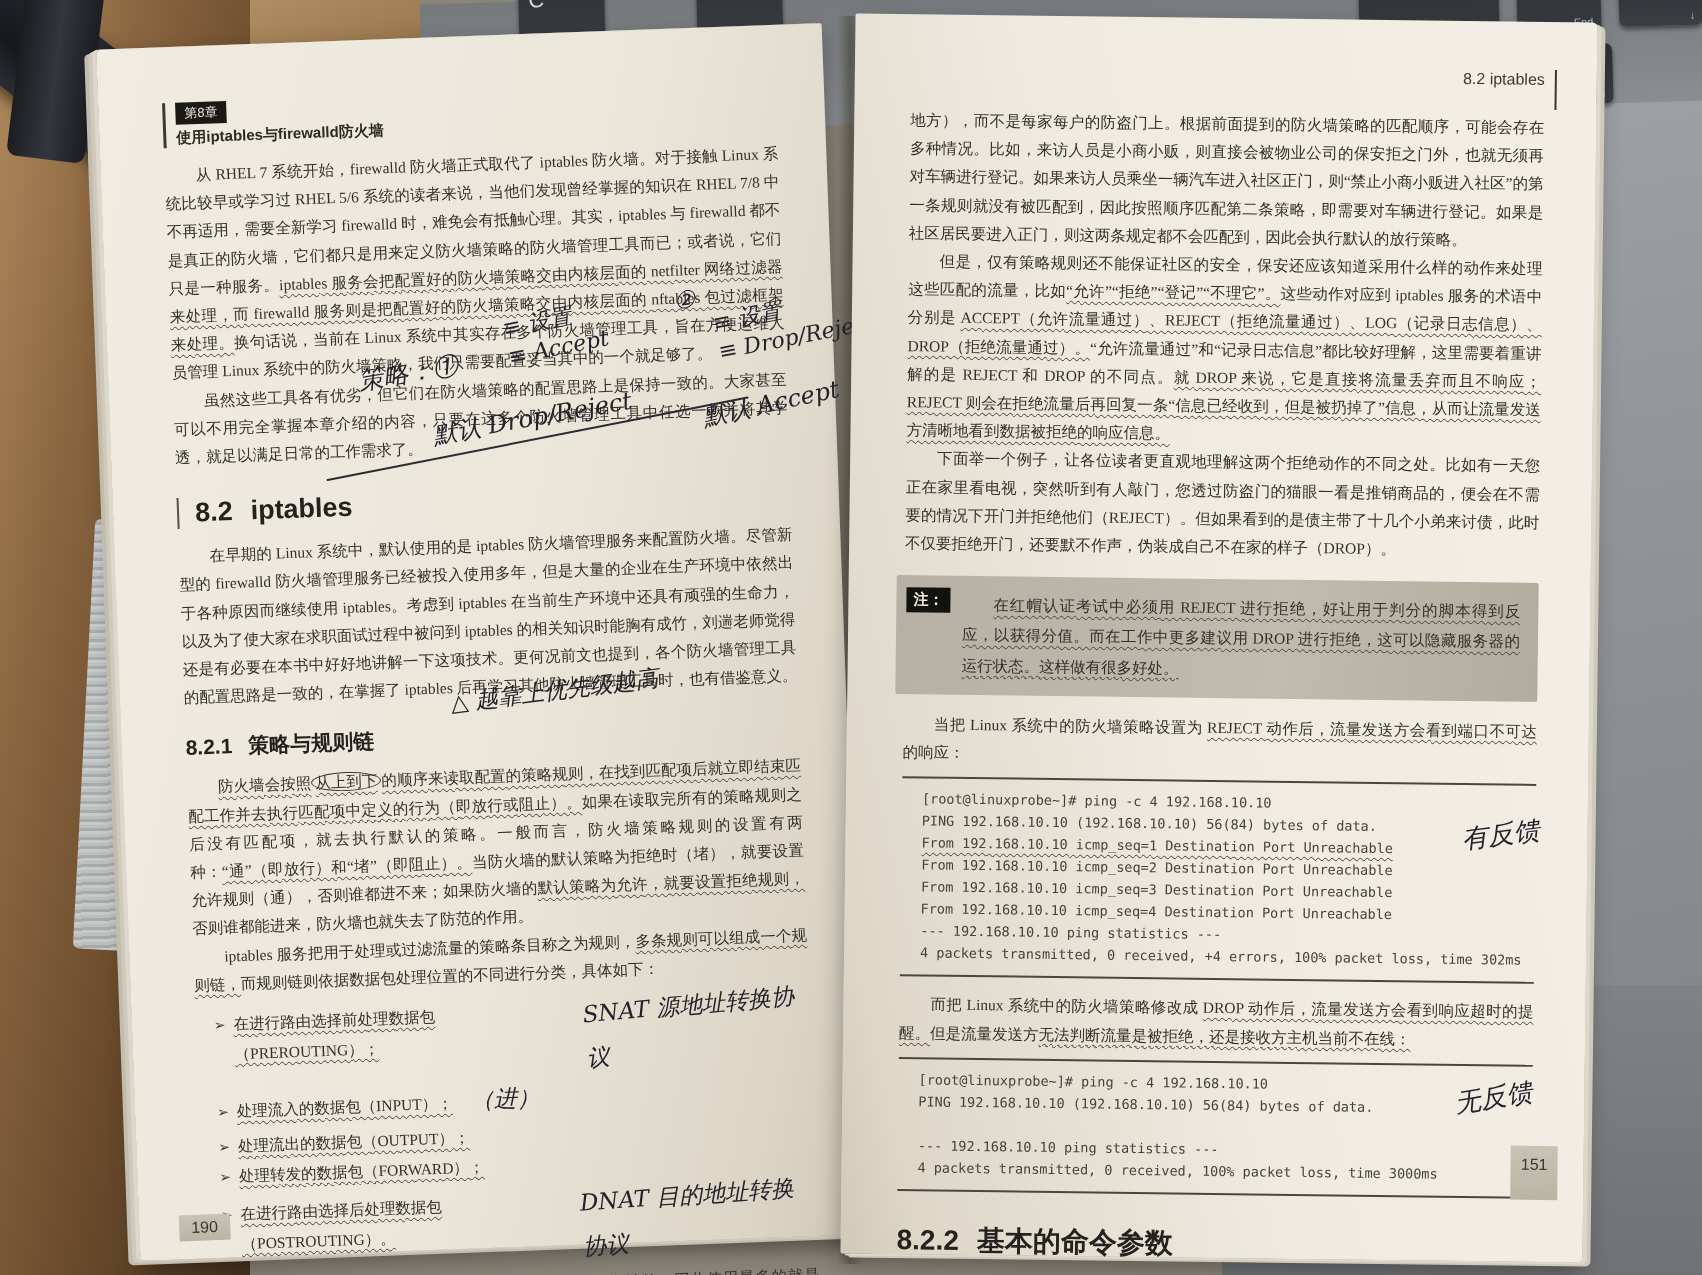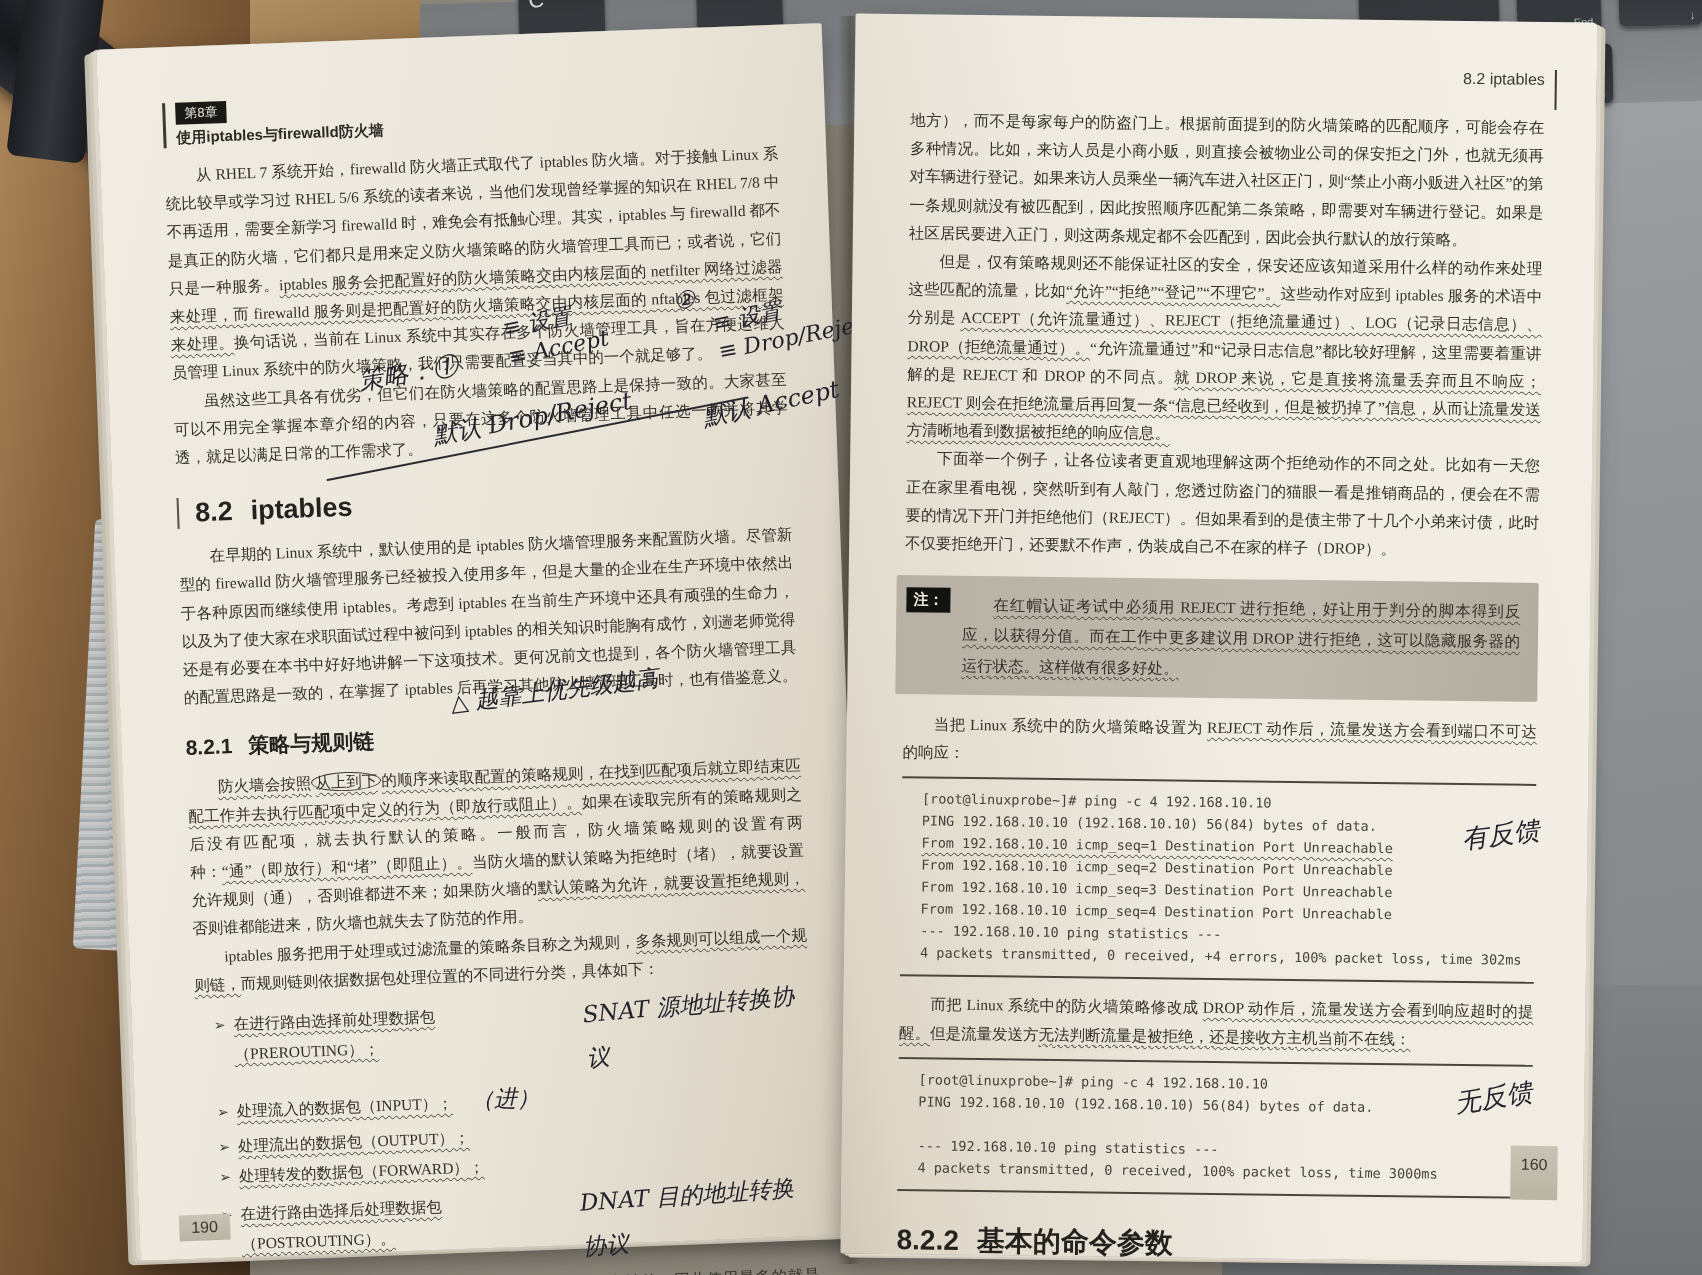--- a/index.html
+++ b/index.html
@@ -247,16 +247,16 @@
         <div class="code-line"></div>
         <div class="code-line">--- 192.168.10.10 ping statistics ---</div>
         <div class="code-line">4 packets transmitted, 0 received, 100% packet loss, time 3000ms</div>
         <span class="hw" style="right:0px; top:10px; font-size:26px; transform:rotate(-10deg);">无反馈</span>
       </div>
 
       <h2 class="h2" style="border-left:none; padding-left:0; font-size:28px; margin-top:30px;"><span class="hnum">8.2.2</span><span>基本的命令参数</span></h2>
 
       <p class="para"></p>
 
-      <div class="pagenum pagenum-right">160</div>
+      <div class="pagenum pagenum-right">151</div>
     </div>
   </div>
 </div>
 
 </body></html>

